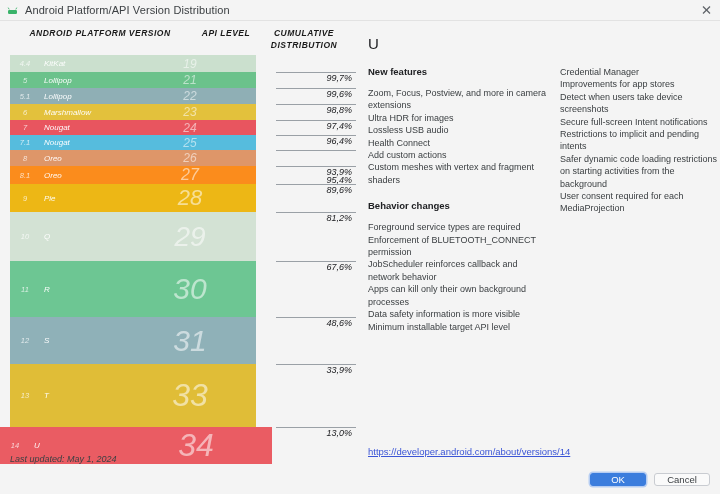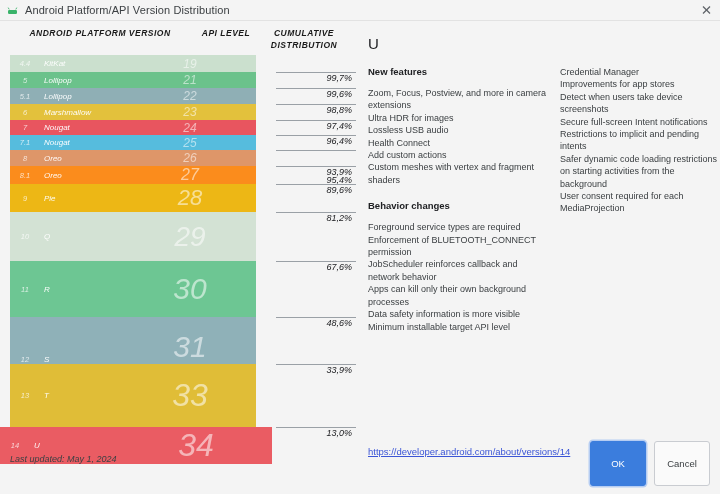--- a/index.html
+++ b/index.html
@@ -86,21 +86,21 @@
   .sec-list div { margin-bottom:0px; }
 
   .doc-link {
     position:absolute; left:12px; bottom:37px;
     font-size:9.5px; color:#3b55d6; text-decoration:underline; cursor:pointer;
   }
 
   
   .btnbar { position:absolute; right:10px; bottom:8px; display:flex; gap:8px; }
   .btn {
-    font-size:9.5px; padding:16px 0; width:56px; text-align:center;
+    font-size:9.5px; padding:0 0; width:56px; text-align:center;
     border-radius:3px; cursor:pointer;
   }
   .btn-ok {
     background:#3b7ddd; color:#ffffff; border:1px solid #3b7ddd;
     box-shadow:0 0 0 1.5px #b6cdf2;
   }
   .btn-cancel { background:#fafafa; color:#3c4043; border:1px solid #c9ccd1; }
 </style>
 </head>
 <body>
@@ -224,21 +224,21 @@
         <div class="row" style="height: 56px; position: relative;">
           <div class="bar" style="background: rgb(109, 198, 147); height: 56px; width: 246px;">
             <span class="rv-num">11</span>
             <span class="rv-name">R</span>
             <span class="rv-api" style="font-size: 30px; right: 16px;">30</span>
           </div>
           <div class="cum-rule" style="top: 0px;"></div>
           <div class="cum-cell" style="top: 1px;">67,6%</div>
         </div>
         <div class="row" style="height: 47px; position: relative;">
-          <div class="bar" style="background: rgb(143, 177, 184); height: 47px; width: 246px; align-items: flex-end;">
+          <div class="bar" style="background: rgb(143, 177, 184); height: 47px; width: 246px;">
             <span class="rv-num">12</span>
             <span class="rv-name">S</span>
             <span class="rv-api" style="font-size: 30px; right: 16px;">31</span>
           </div>
           <div class="cum-rule" style="top: 0px;"></div>
           <div class="cum-cell" style="top: 1px;">48,6%</div>
         </div>
         <div class="row" style="height: 63px; position: relative;">
           <div class="bar" style="background: rgb(224, 189, 55); height: 63px; width: 246px;">
             <span class="rv-num">13</span>

